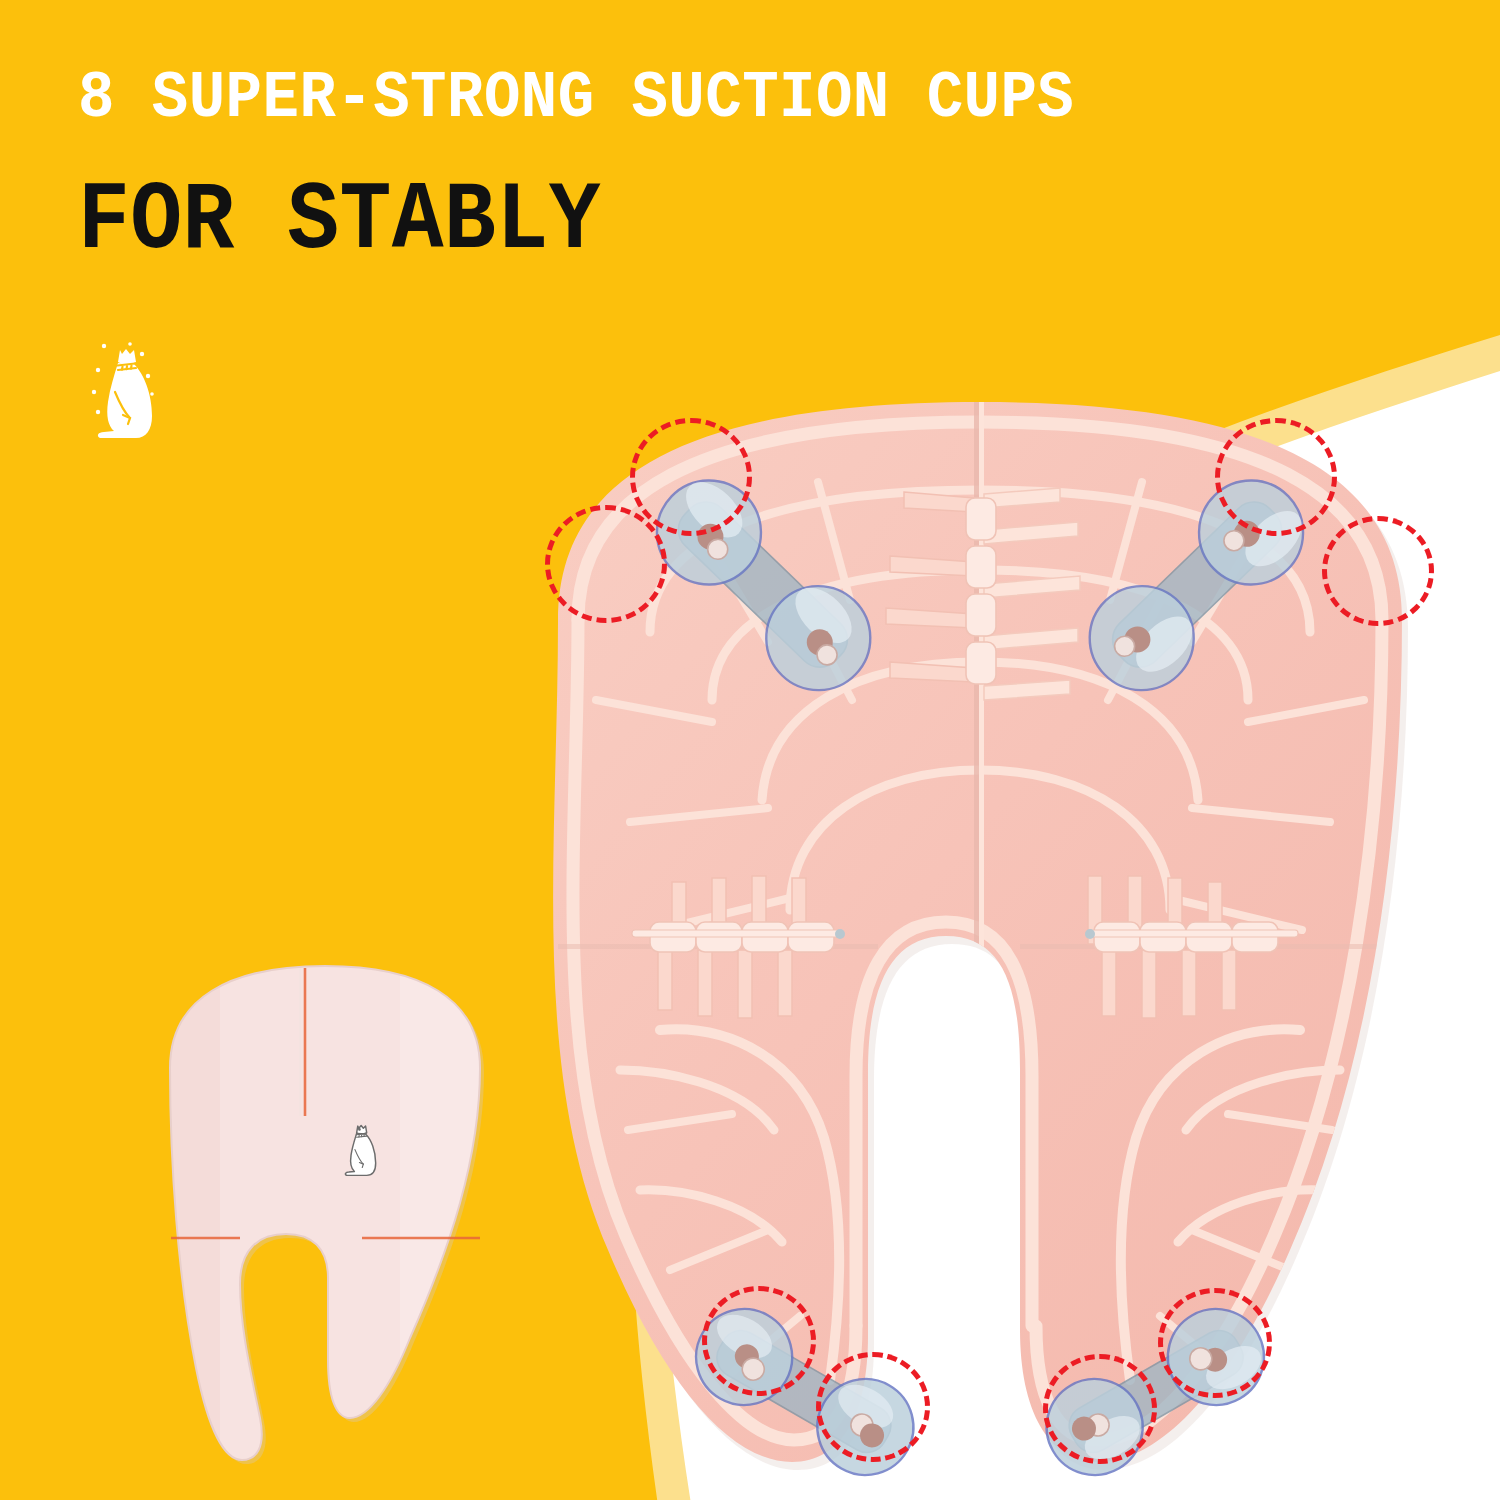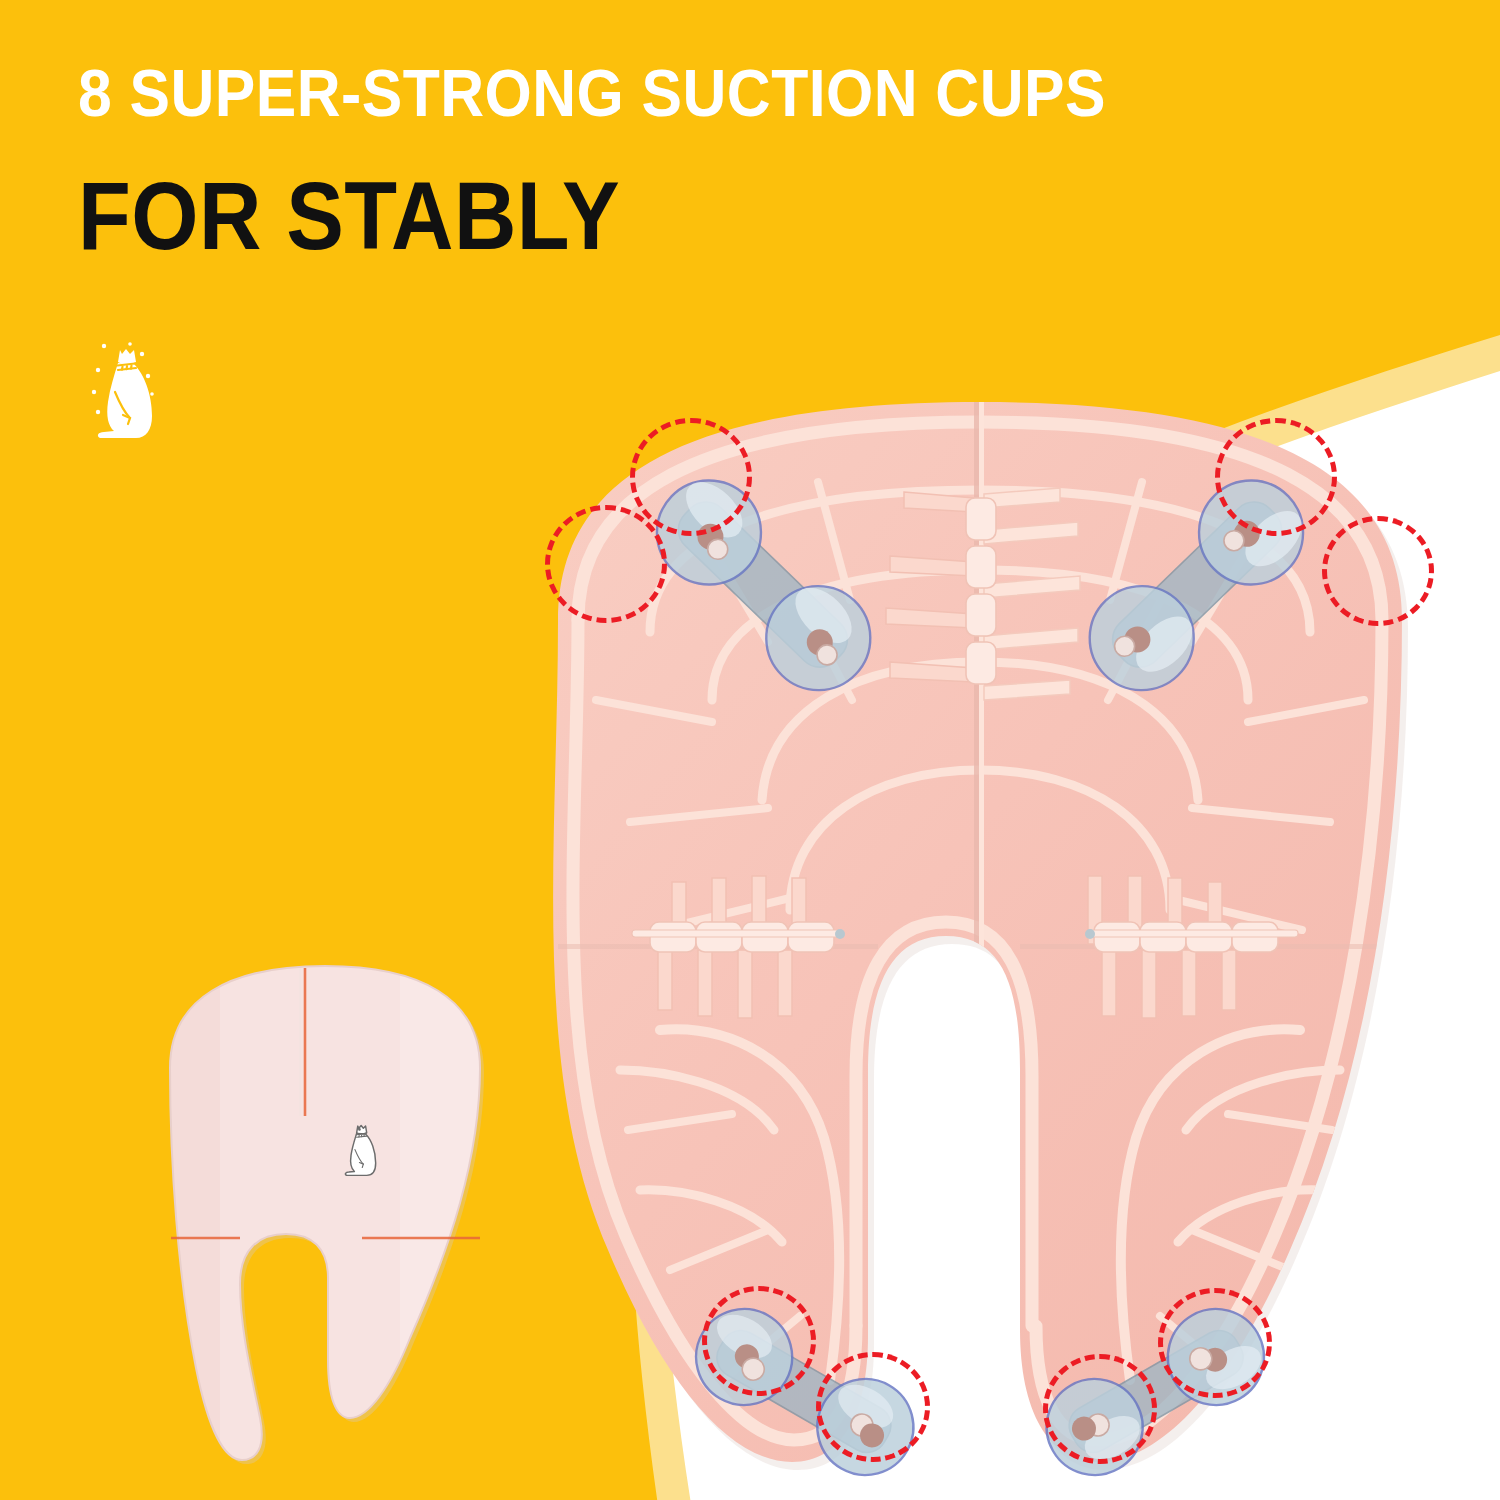--- a/index.html
+++ b/index.html
@@ -40,22 +40,23 @@
     width: 1640px;
     height: 1600px;
     background: #fcc00c;
     clip-path: path("M 0 0 L 1640 0 L 1640 350 C 1370 435 1040 528 840 730 C 676 895 660 1170 726 1600 L 0 1600 Z");
   }
 
   
   .headline-block {
     position: absolute;
     left: 78px;
-    top: 60px;
+    top: 66px;
     width: 1250px;
+    font-family: Liberation Mono, monospace;
   }
   .headline-1 {
     font-size: 66px;
     line-height: 1.0;
     font-weight: bold;
     letter-spacing: 0.5px;
     color: #ffffff;
     transform: scaleX(0.92);
     transform-origin: left center;
     white-space: nowrap;

